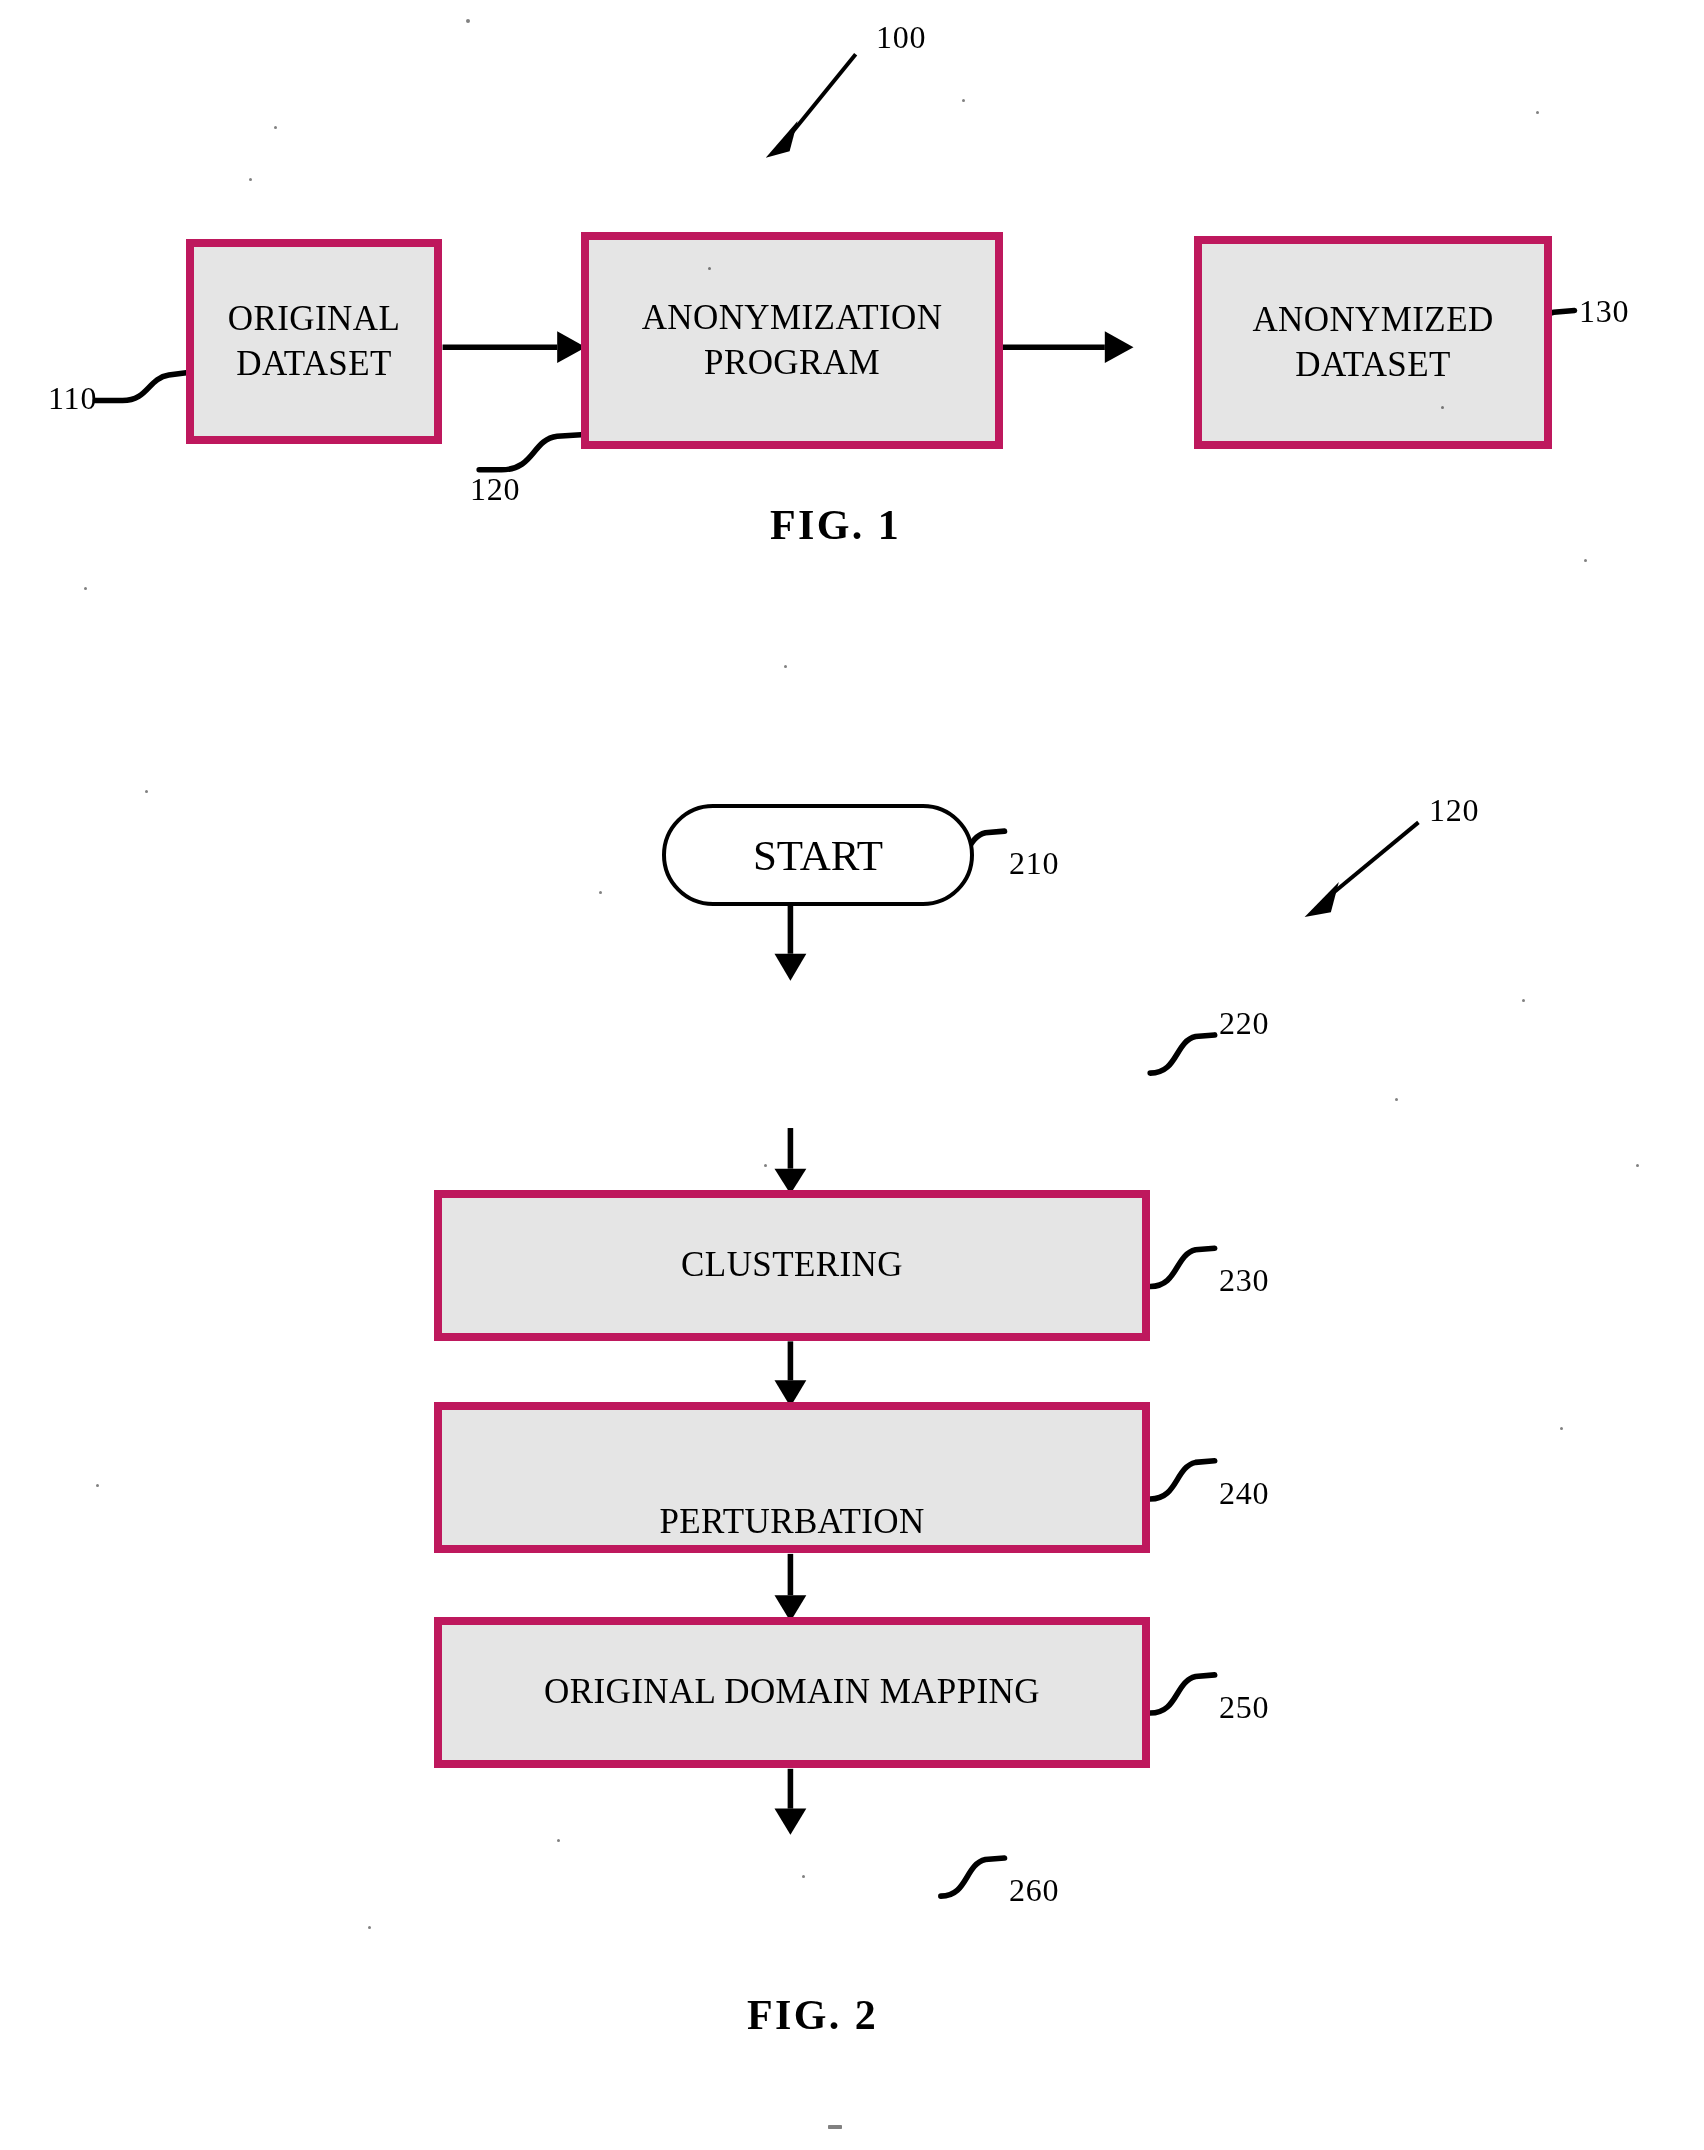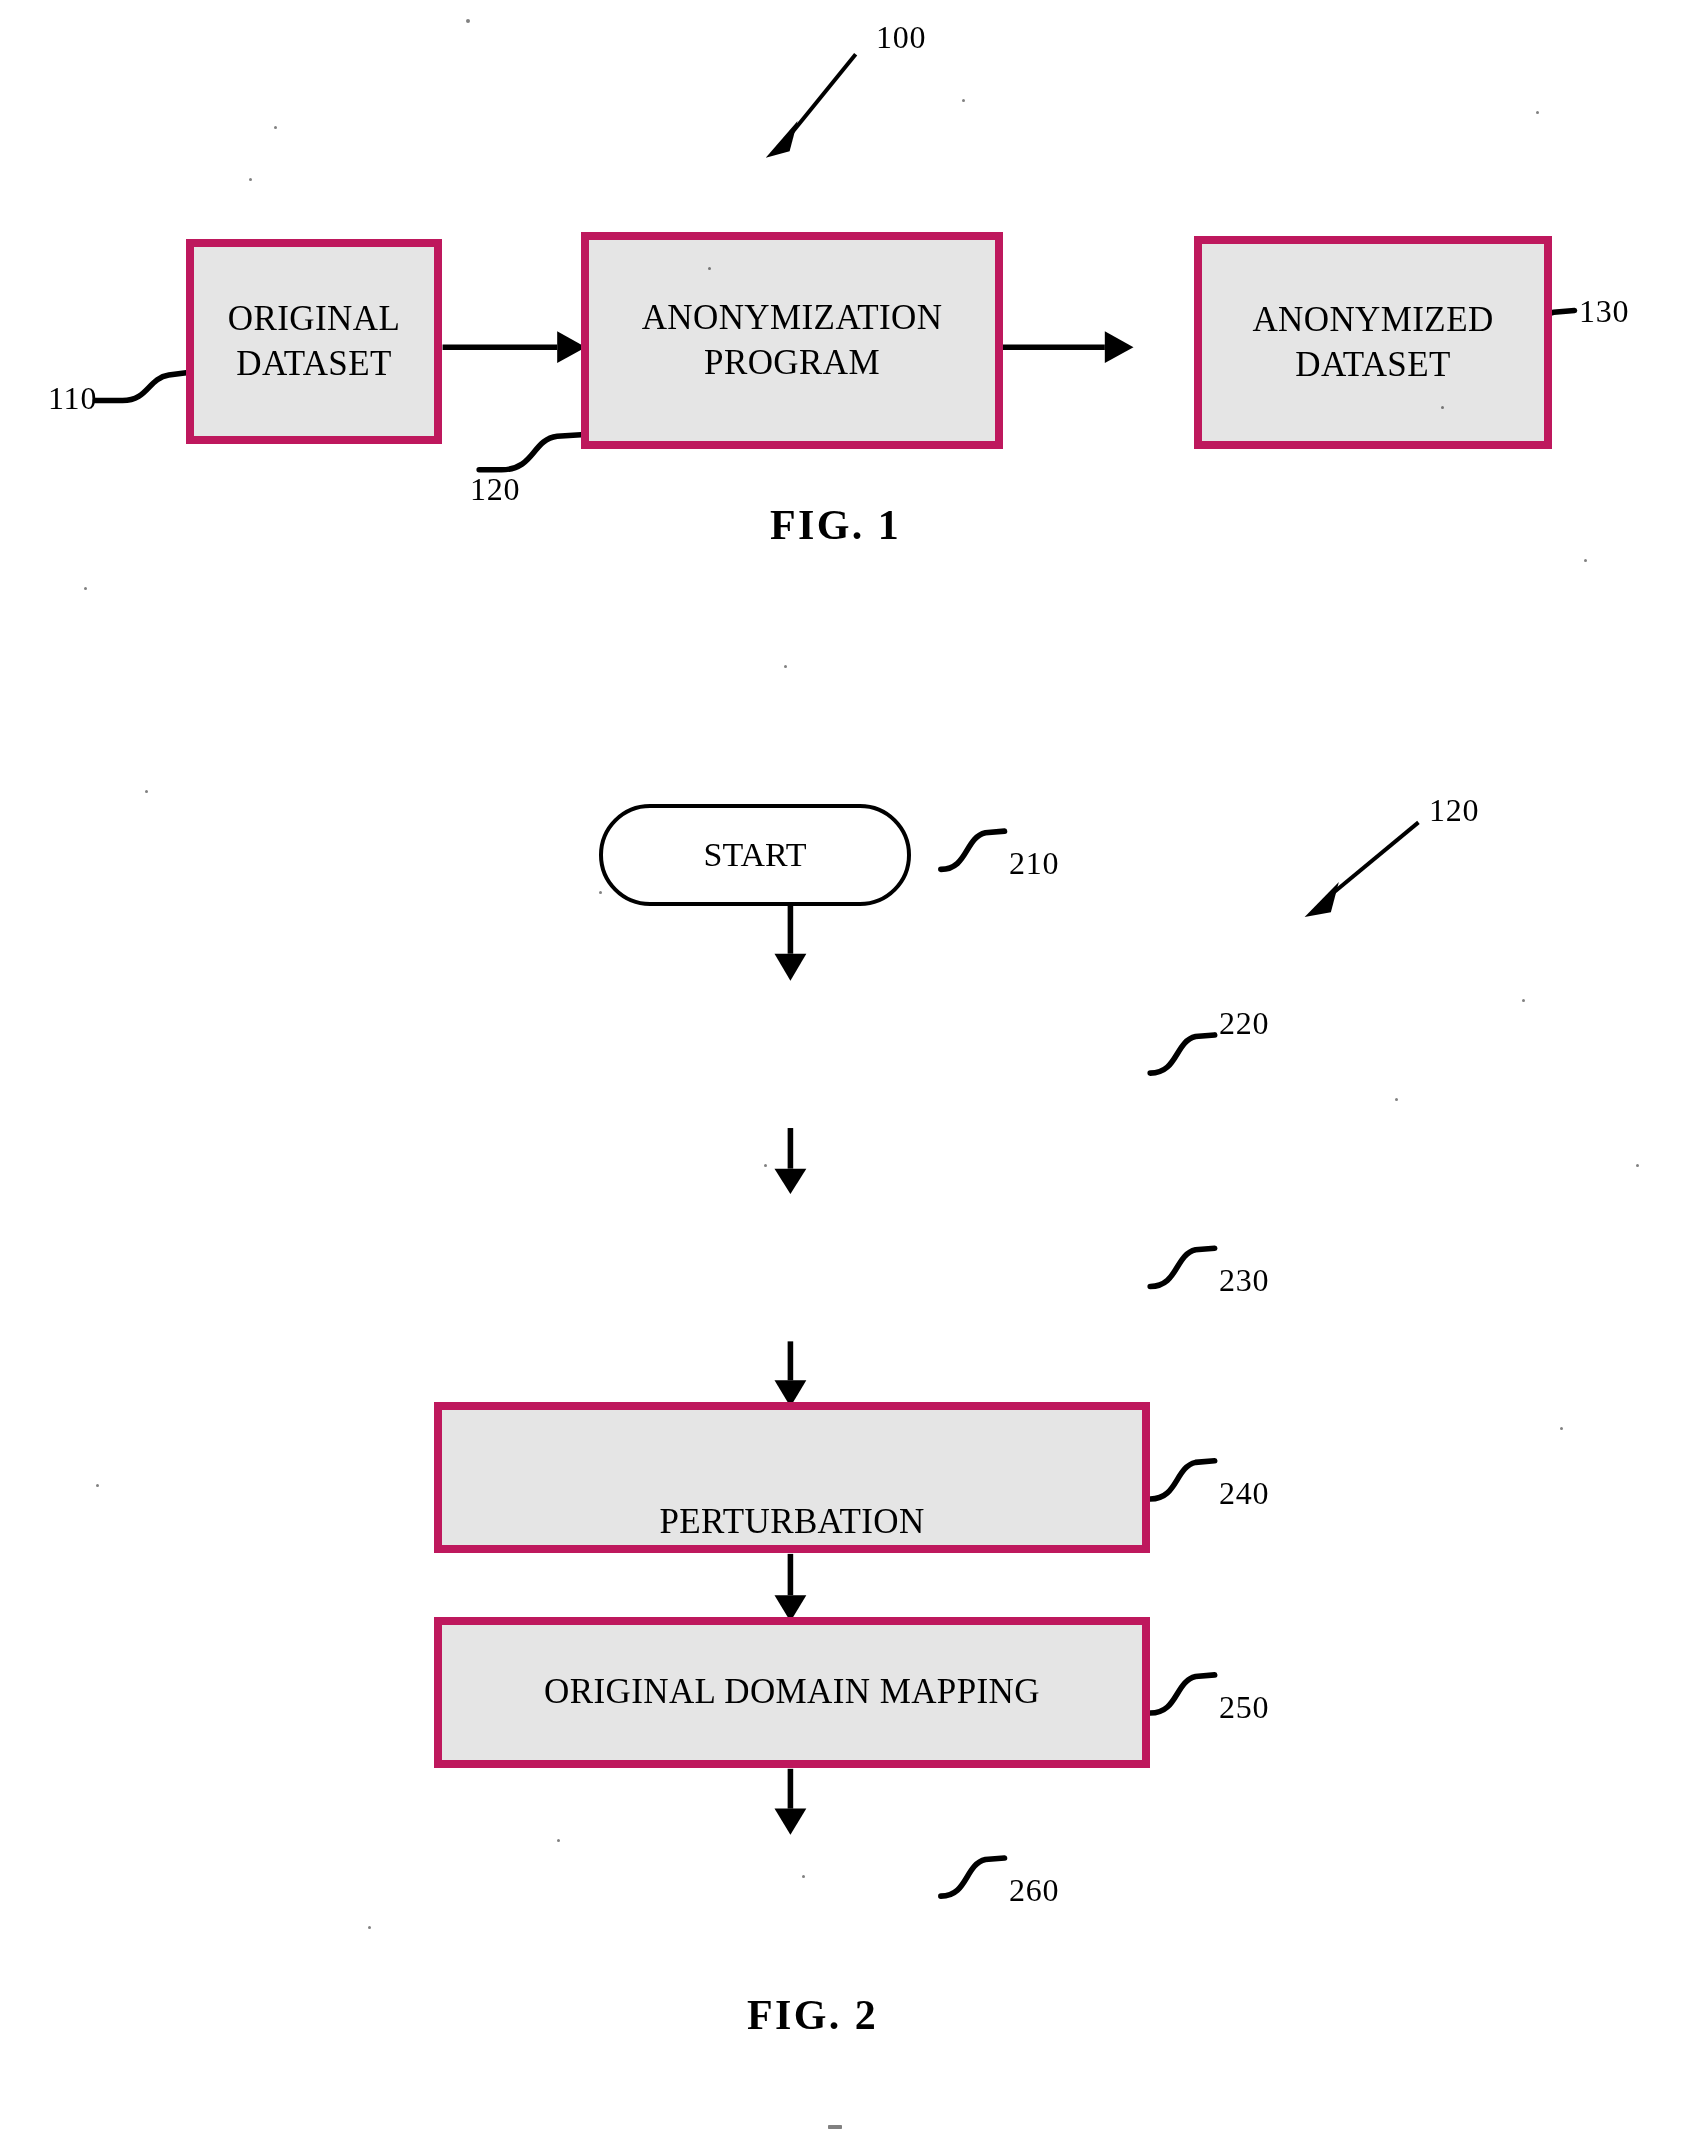--- a/index.html
+++ b/index.html
@@ -81,21 +81,21 @@
     border-radius: 50%;
     opacity: 0.55;
   }
 
   
   #box-original-dataset  { left: 186px; top: 239px;  width: 256px; height: 205px; font-size: 35px; }
   #box-anonymization-program { left: 581px; top: 232px; width: 422px; height: 217px; font-size: 35px; }
   #box-anonymized-dataset { left: 1194px; top: 236px; width: 358px; height: 213px; font-size: 35px; }
 
   
-  #term-start { left: 599px; top: 804px; width: 312px; height: 102px; border-radius: 51px; font-size: 34px; }
+  #term-start { left: 662px; top: 804px; width: 312px; height: 102px; border-radius: 51px; font-size: 43px; }
   #box-vector-space-mapping { left: 434px; top: 975px; width: 716px; height: 153px; font-size: 35px; }
   #box-clustering { left: 434px; top: 1190px; width: 716px; height: 151px; font-size: 35px; }
   #box-perturbation { left: 434px; top: 1402px; width: 716px; height: 151px; font-size: 35px; align-items: flex-end; }
   #box-original-domain-mapping { left: 434px; top: 1617px; width: 716px; height: 151px; font-size: 35px; }
   #term-stop { left: 629px; top: 1831px; width: 312px; height: 102px; border-radius: 51px; font-size: 35px; }
 </style>
 </head>
 <body>
 
 <div class="sheet">
@@ -189,20 +189,23 @@
 
   <div class="refnum" style="left:1429px; top:792px;">120</div>
 
   <div class="terminator" id="term-start">
     <span class="label">START</span>
   </div>
   <div class="refnum" style="left:1009px; top:845px;">210</div>
 
   <div class="refnum" style="left:1219px; top:1005px;">220</div>
 
+  <div class="node" id="box-clustering">
+    <span class="label">CLUSTERING</span>
+  </div>
   <div class="refnum" style="left:1219px; top:1262px;">230</div>
 
   <div class="node" id="box-perturbation">
     <span class="label">PERTURBATION</span>
   </div>
   <div class="refnum" style="left:1219px; top:1475px;">240</div>
 
   <div class="node" id="box-original-domain-mapping">
     <span class="label">ORIGINAL DOMAIN MAPPING</span>
   </div>

